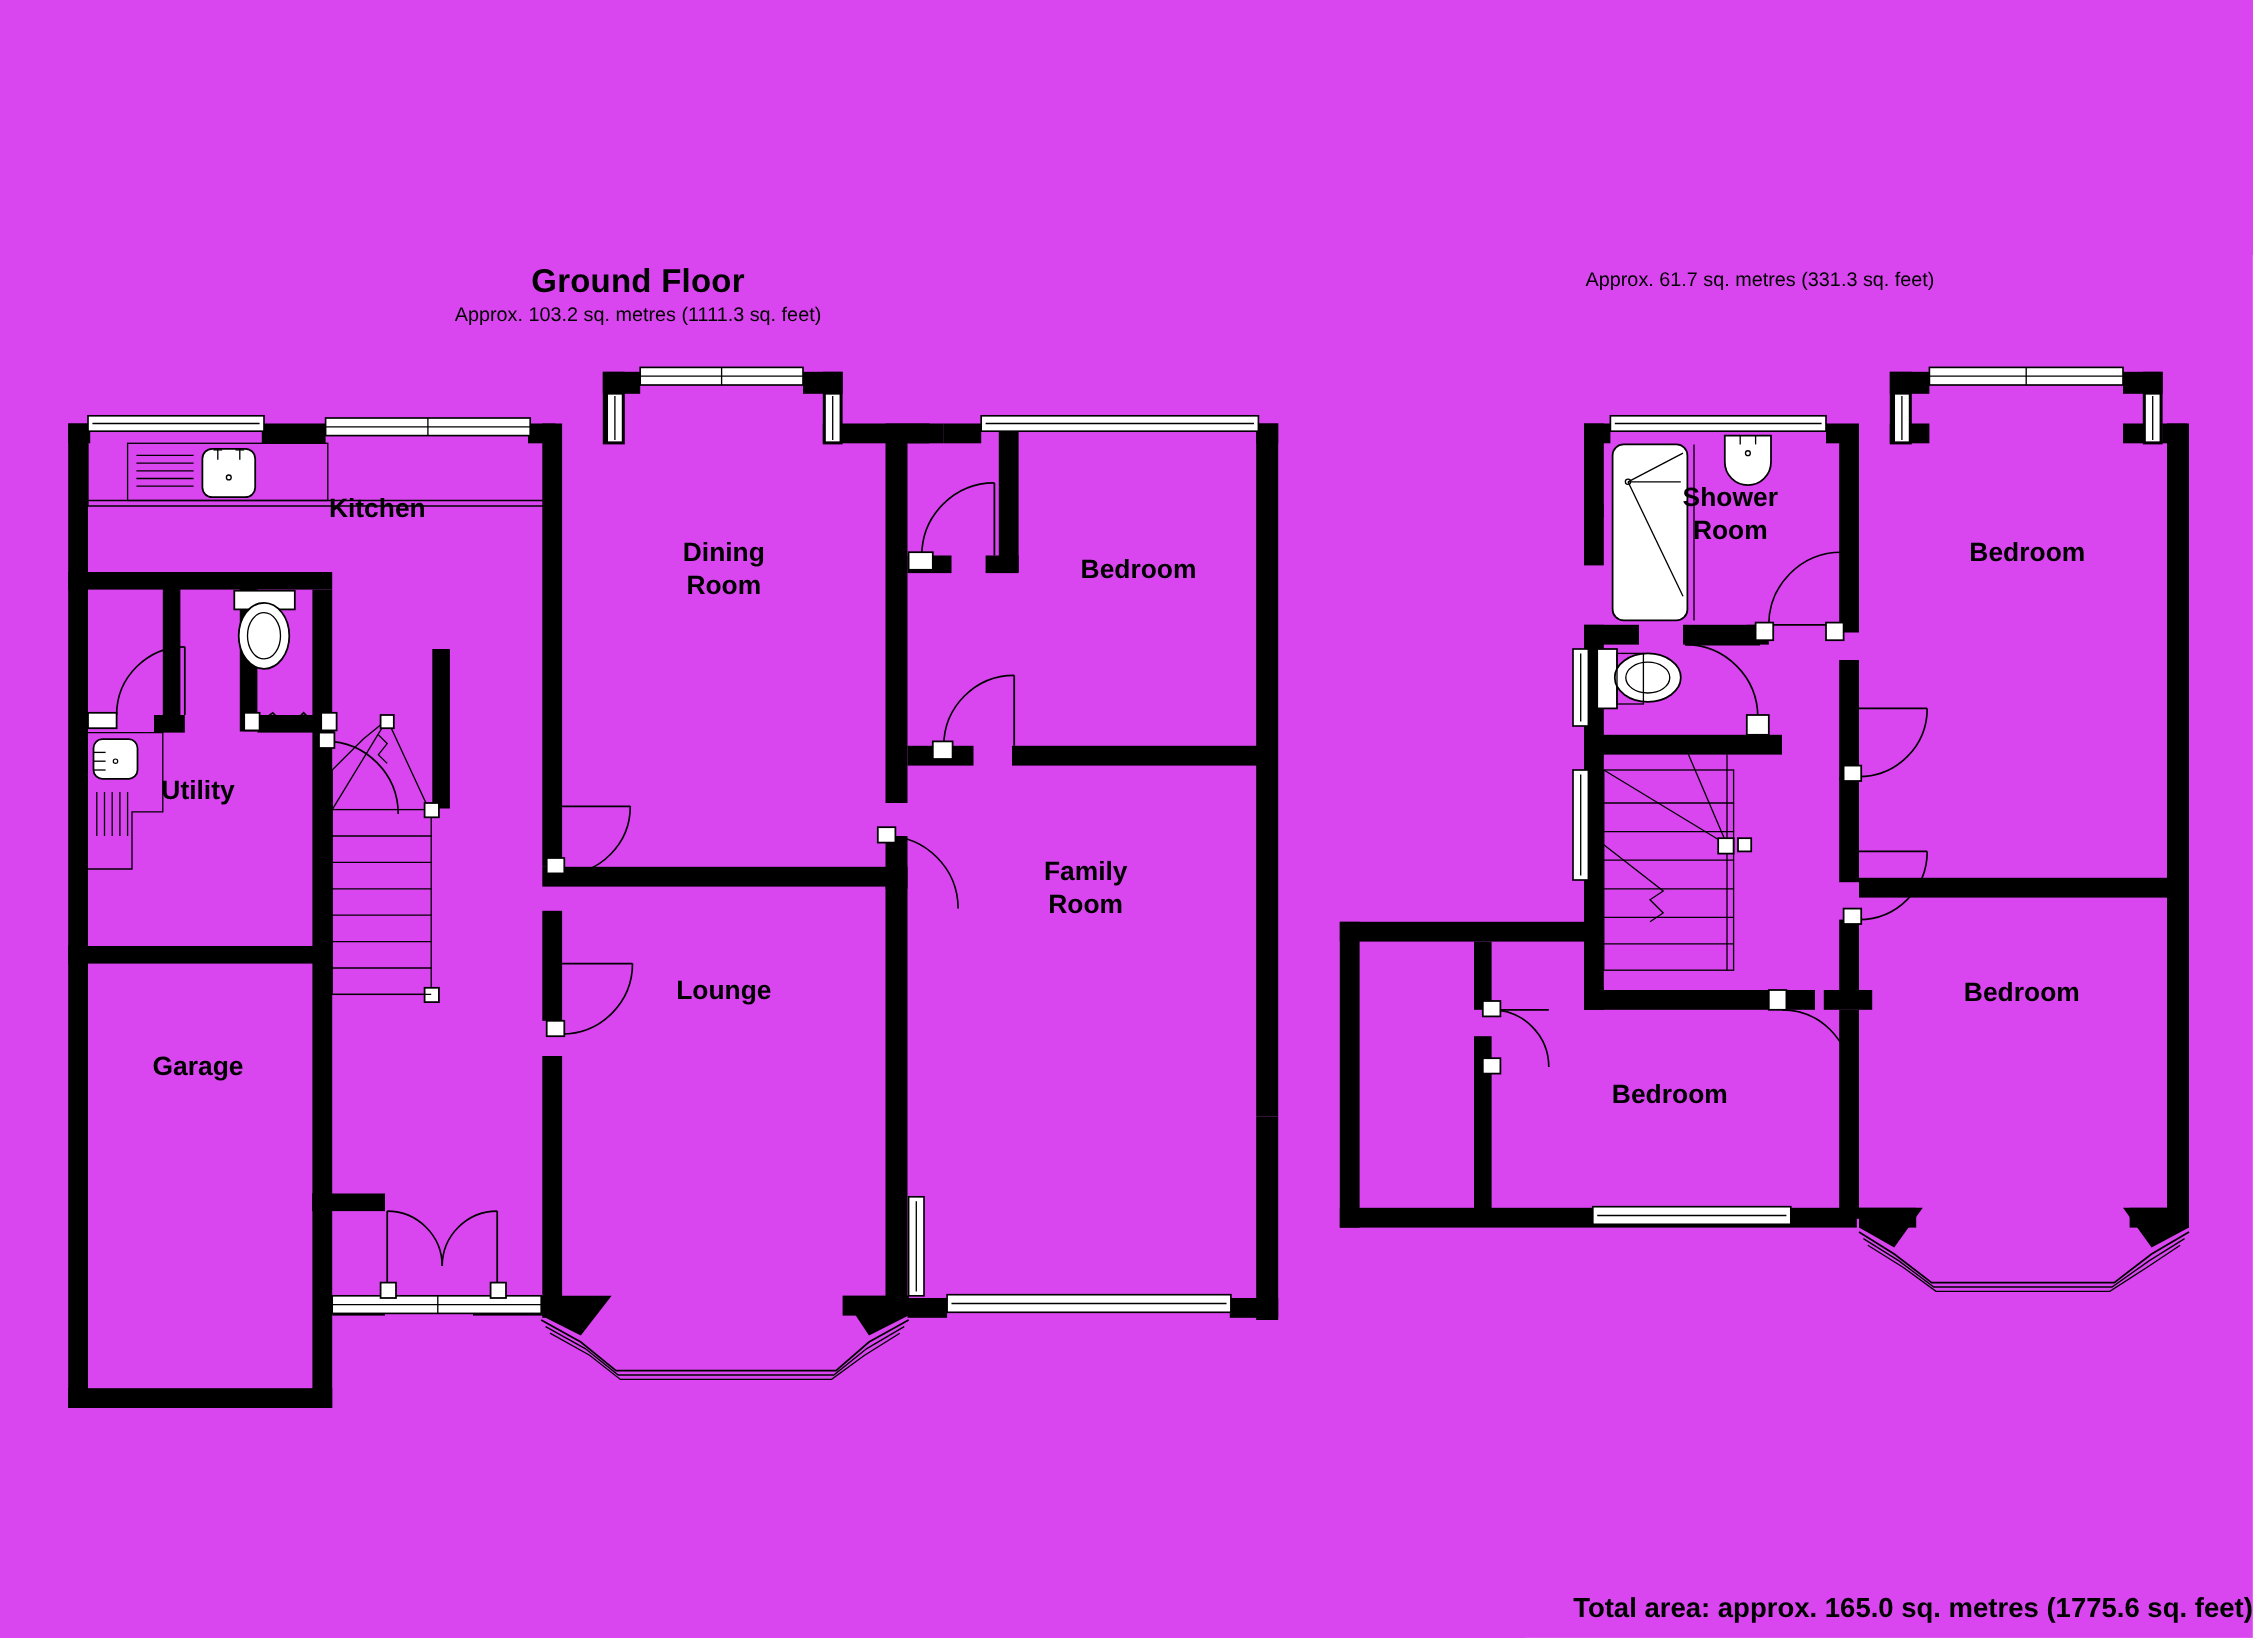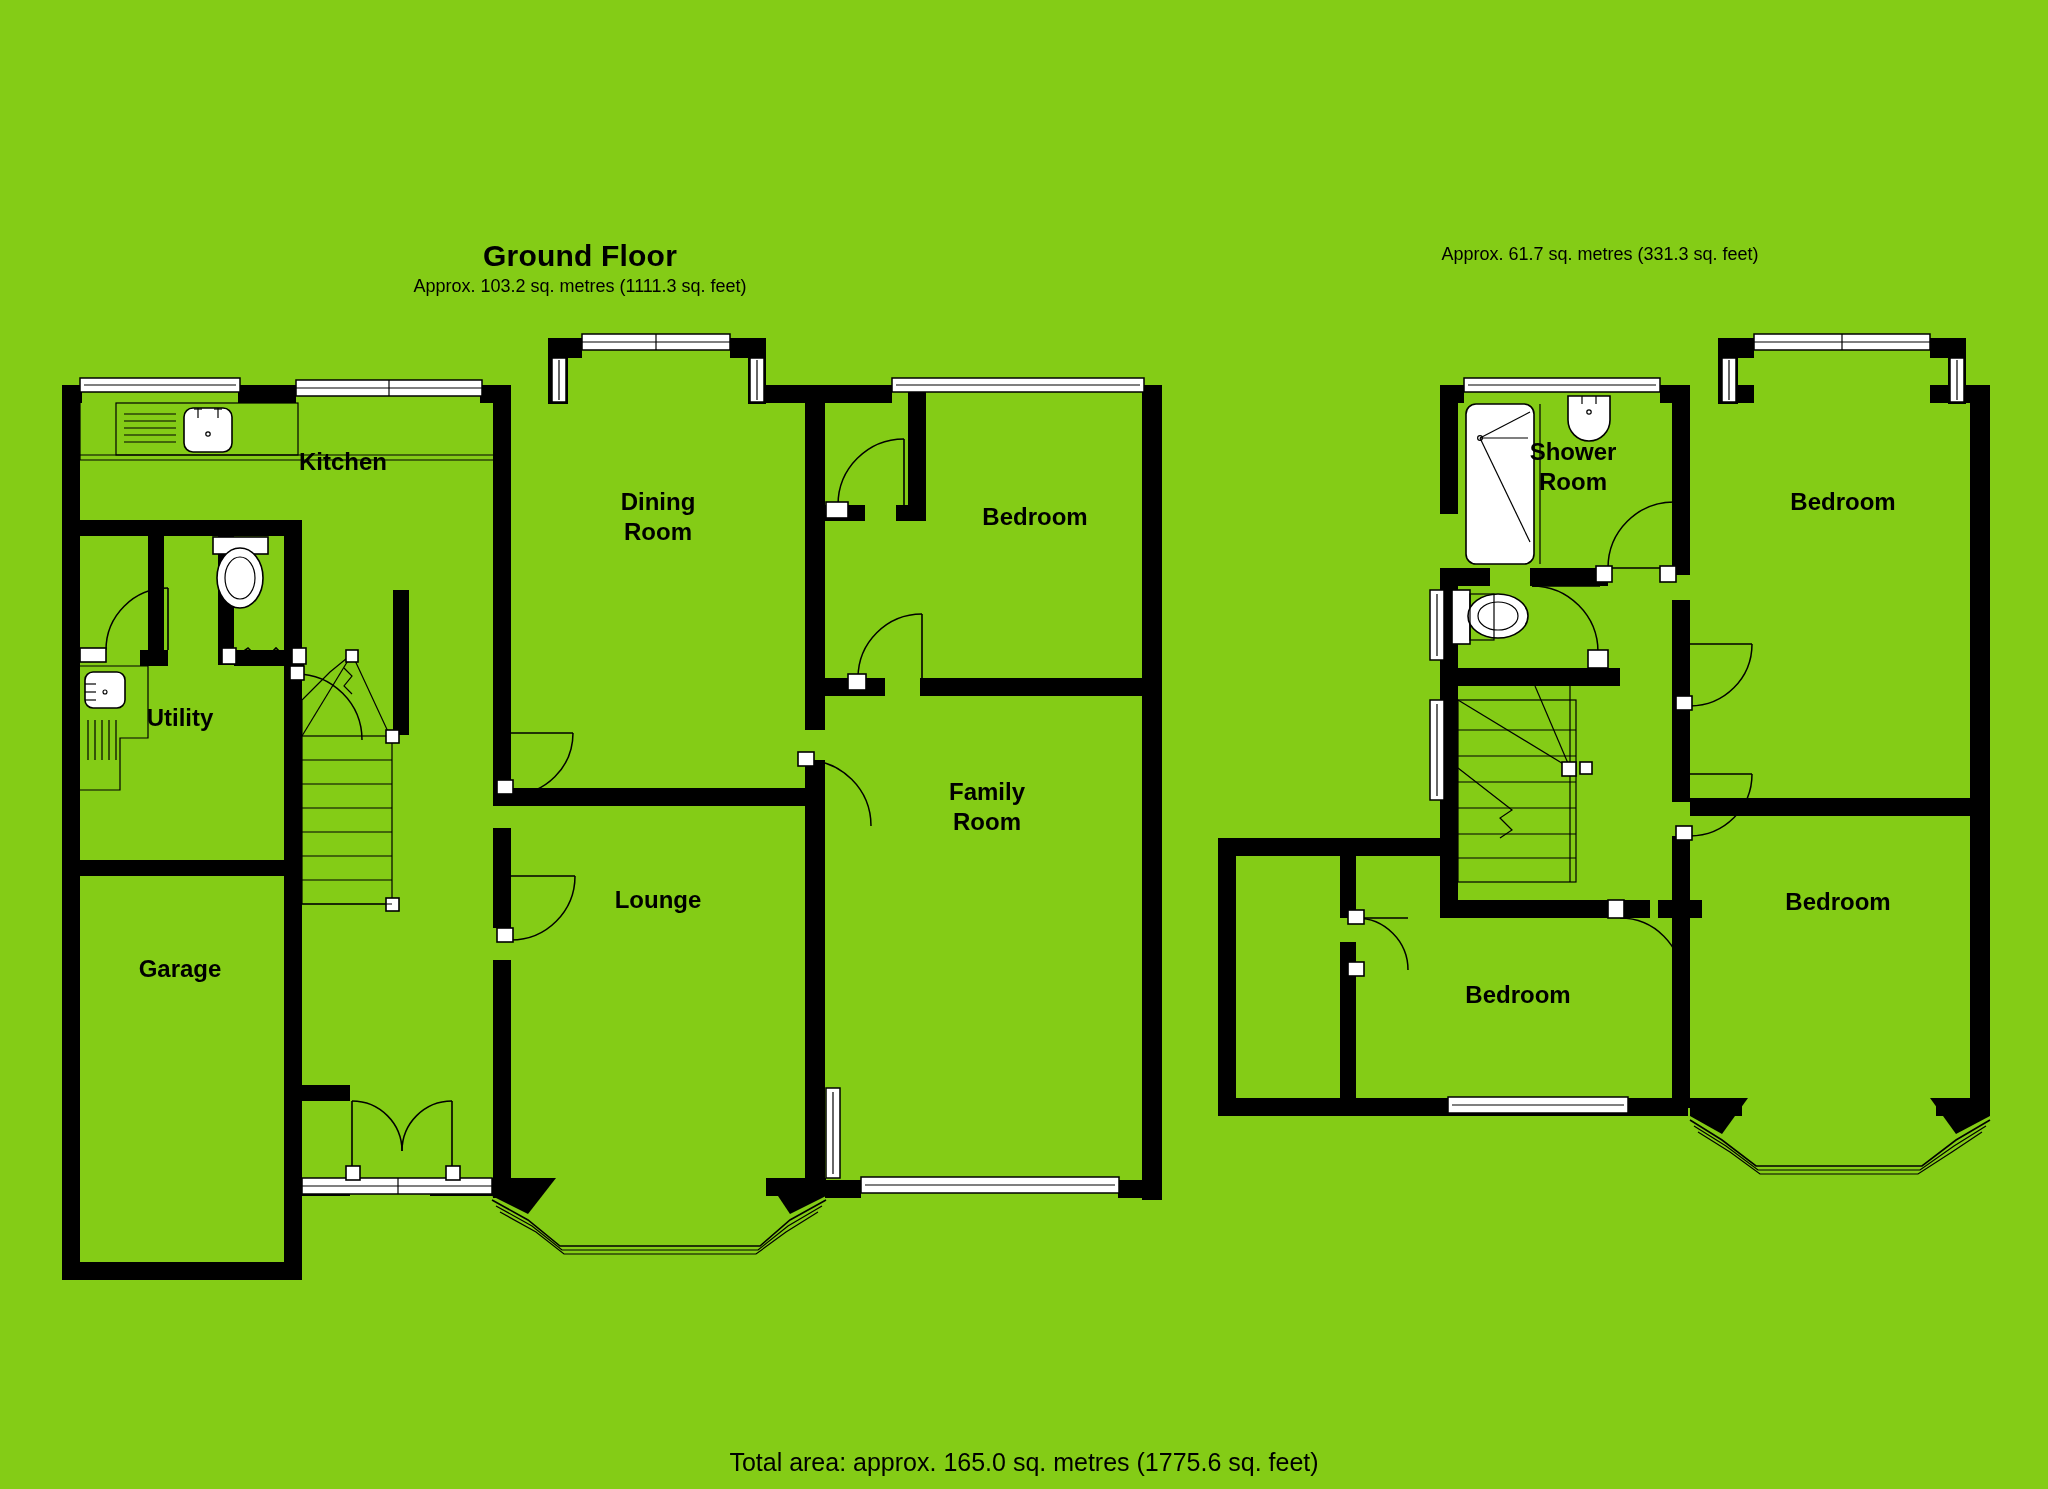--- a/index.html
+++ b/index.html
@@ -1,36 +1,36 @@
 <!DOCTYPE html>
 <html><head>
 <meta charset="utf-8">
 <style>
   html,body{margin:0;padding:0;background:#ffffff;}
   body{width:2048px;height:1489px;overflow:hidden;
        font-family:"Liberation Sans",sans-serif;color:#000;}
-  #sheet{position:relative;width:2048px;height:1489px;background:#84cc16;}
+  #sheet{position:relative;width:2048px;height:1489px;background:#d946ef;}
 
   .floor-title{
     position:absolute;text-align:center;
     font-family:"Liberation Sans",sans-serif;
   }
   .floor-title .ttl{
     font-size:30px;font-weight:bold;letter-spacing:.2px;line-height:1.05;
     display:block;
   }
   .floor-title .sub{
     font-size:18px;font-weight:normal;line-height:1.05;display:block;margin-top:5px;
   }
   #gf-title{left:280px;top:240px;width:600px;}
   #ff-title{left:1300px;top:240px;width:600px;}
 
   #total-area{
-    position:absolute;left:0;top:1448px;width:2048px;text-align:center;
-    font-size:25px;font-weight:normal;
+    position:absolute;left:0;top:1448px;width:2048px;text-align:right;
+    font-size:25px;font-weight:bold;
   }
 
   svg{position:absolute;left:0;top:0;}
   .rm-label{
     font-family:"Liberation Sans",sans-serif;
     font-size:24px;font-weight:bold;fill:#000;text-anchor:middle;
   }
   .wall{fill:#000;}
   .thin{fill:none;stroke:#000;stroke-width:1.6;}
   .thin2{fill:none;stroke:#000;stroke-width:1.2;}

